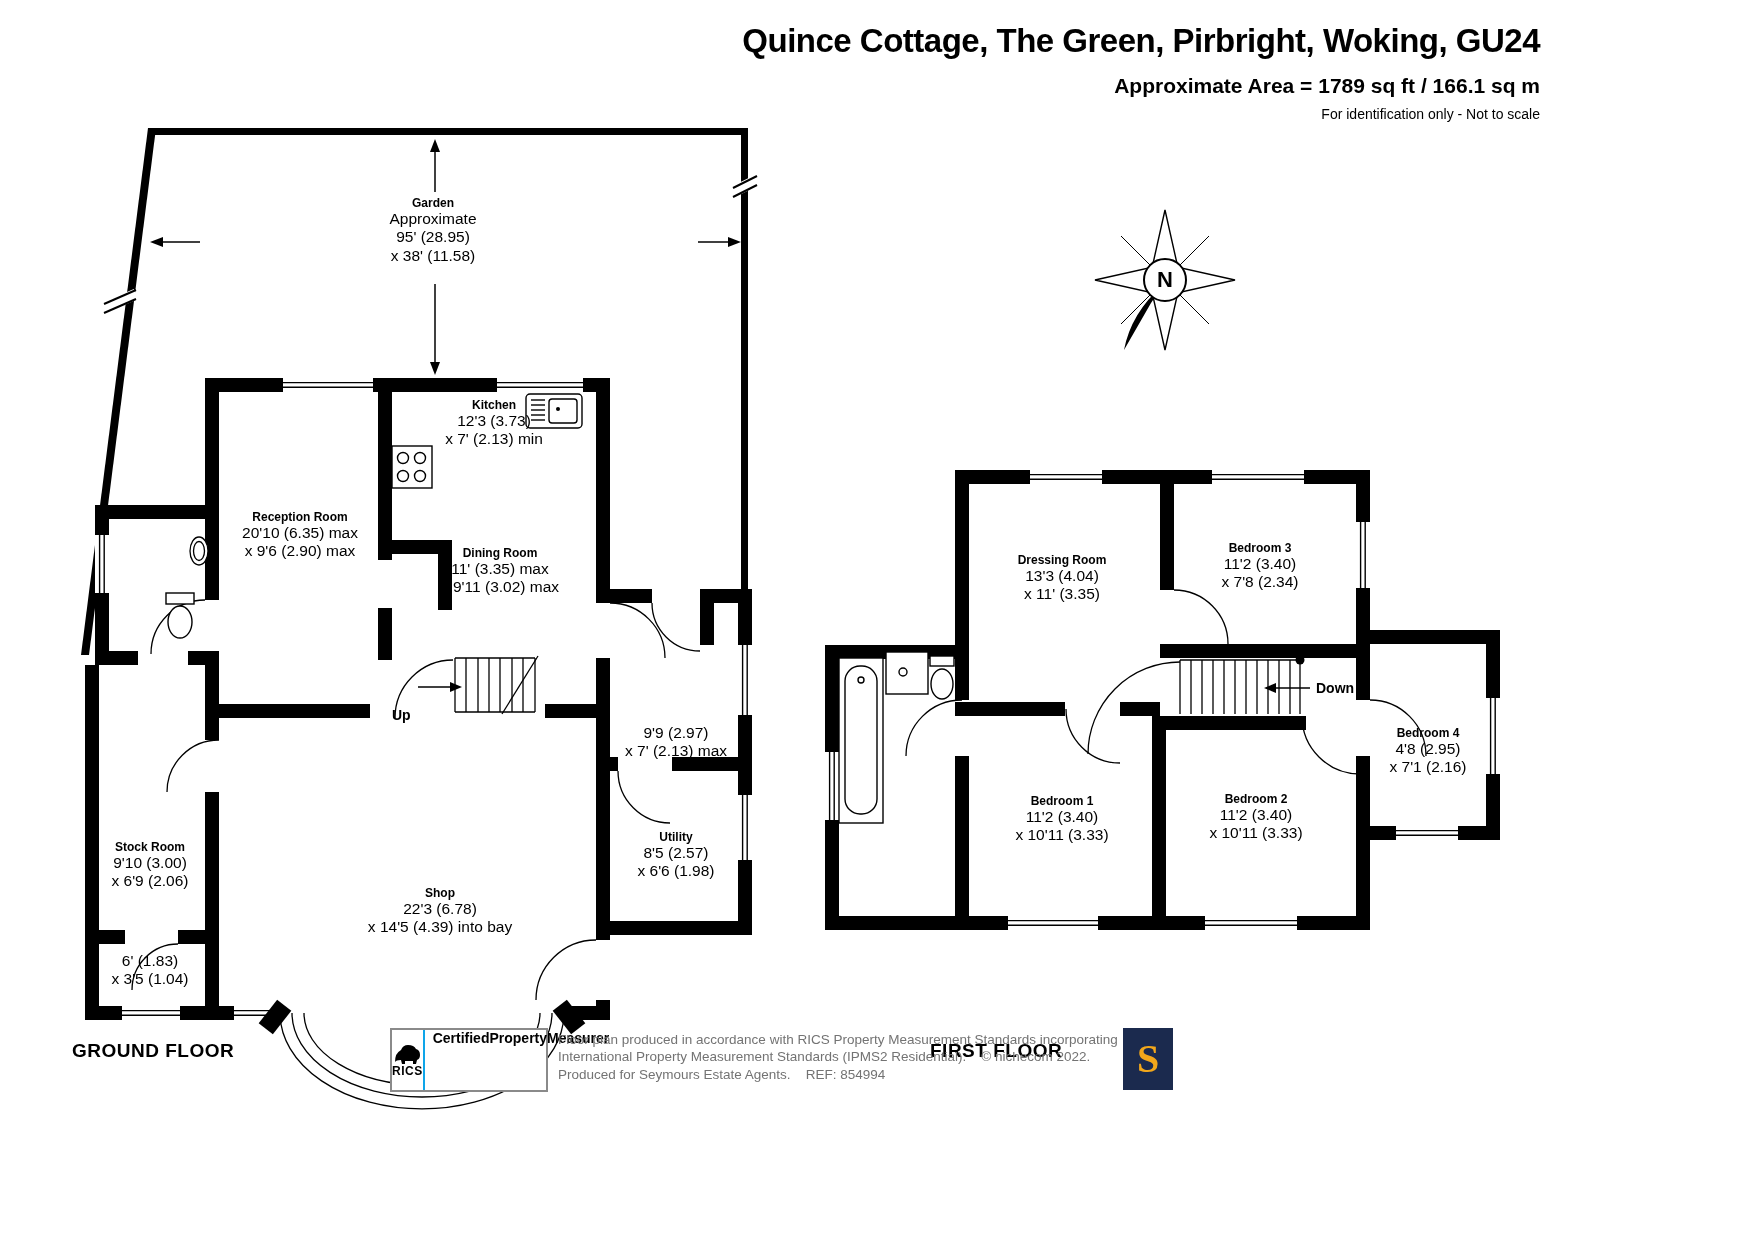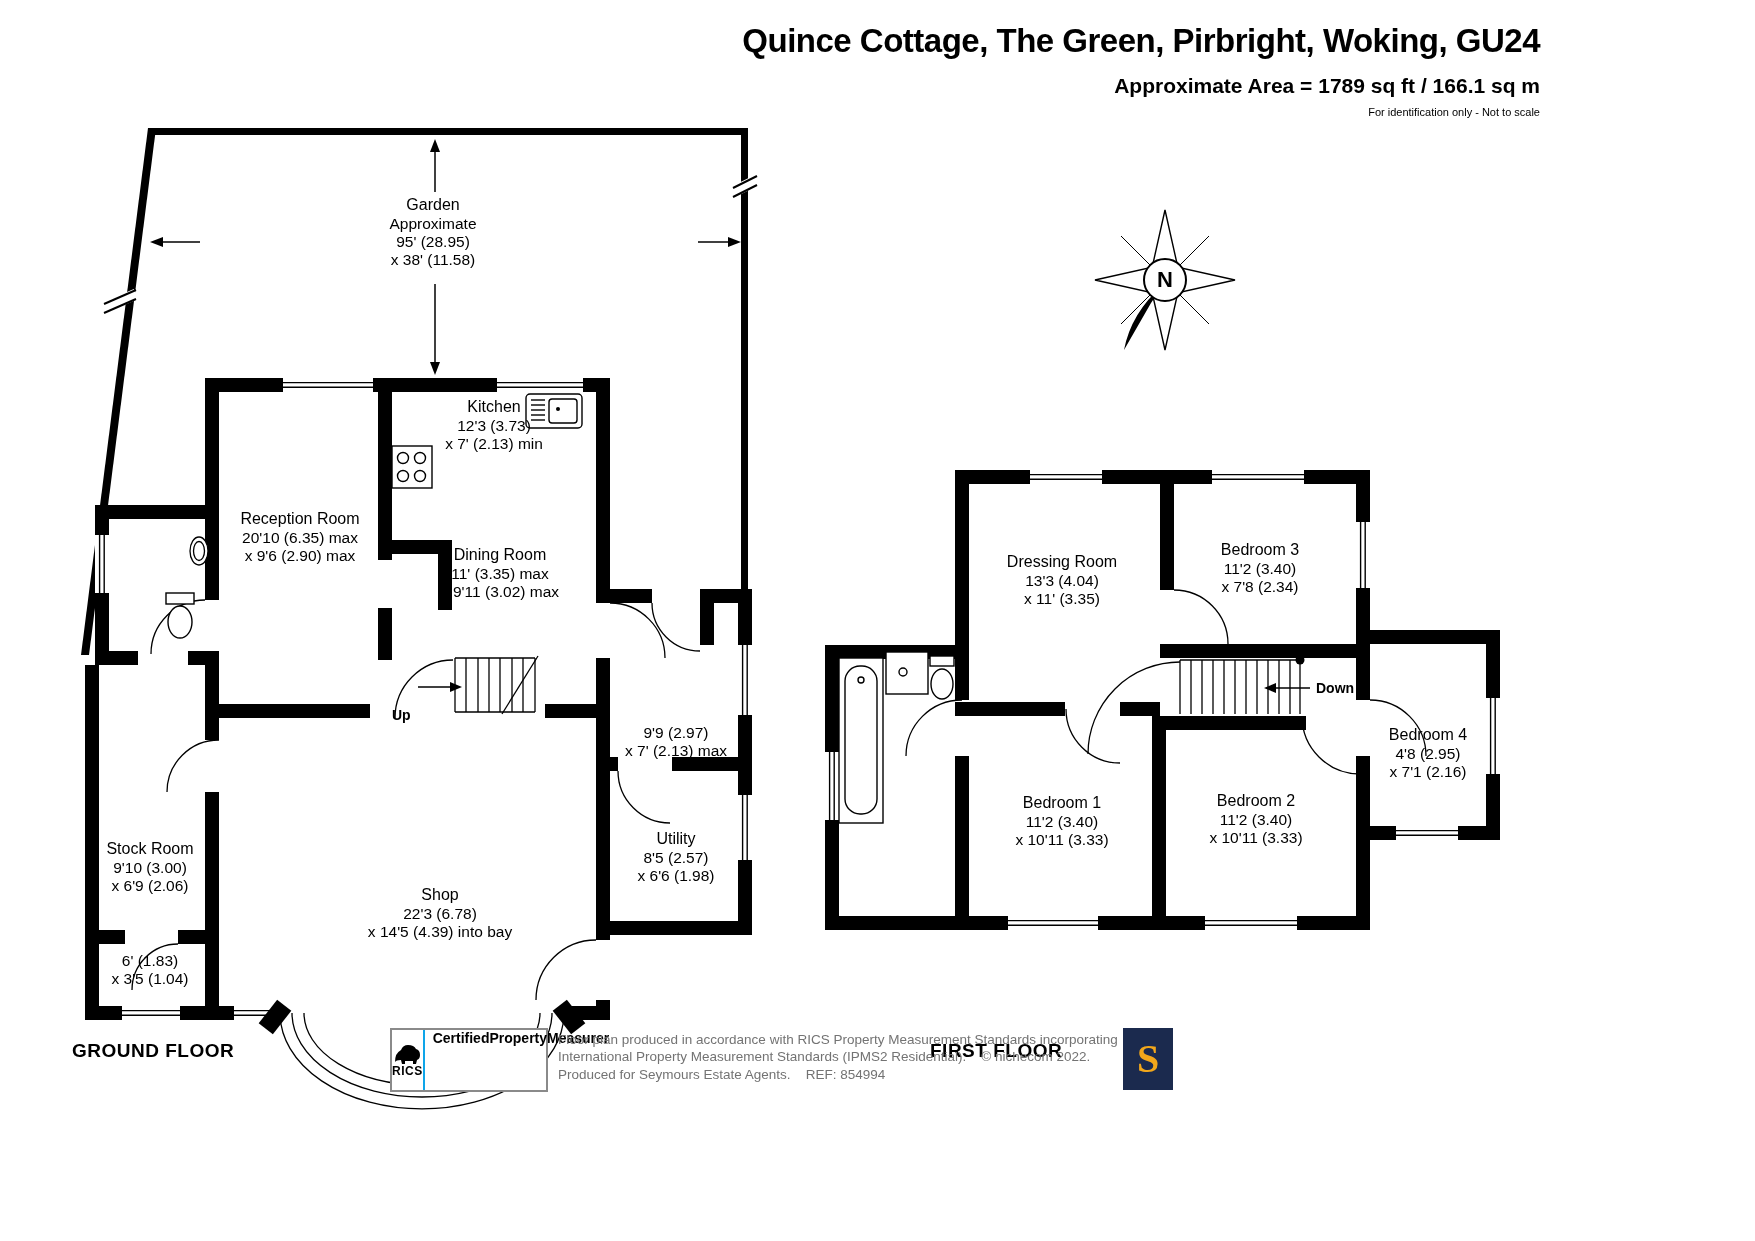--- a/index.html
+++ b/index.html
@@ -2,24 +2,24 @@
 <html><head>
 <meta charset="utf-8">
 <style>
   html,body{margin:0;padding:0;background:#fff;}
   .canvas{position:relative;width:1755px;height:1241px;background:#ffffff;
           font-family:"Liberation Sans","DejaVu Sans",sans-serif;color:#000;overflow:hidden;}
   svg.plan{position:absolute;left:0;top:0;}
   .hdr{position:absolute;right:215px;top:22px;text-align:right;}
   .hdr-title{font-size:33px;font-weight:bold;letter-spacing:-0.5px;}
   .hdr-area{font-size:21px;font-weight:bold;margin-top:14px;}
-  .hdr-note{font-size:11px;margin-top:8px;}
+  .hdr-note{font-size:14px;margin-top:8px;}
   .room-label{position:absolute;transform:translateX(-50%);text-align:center;
               font-size:15.5px;line-height:1.18;white-space:nowrap;}
-  .room-name{font-weight:normal;font-size:16px;}
+  .room-name{font-weight:bold;font-size:12px;}
   .floor-label{position:absolute;font-size:19px;font-weight:bold;letter-spacing:0.5px;}
   .stair-label{position:absolute;font-size:14px;font-weight:bold;}
   .compass-n{position:absolute;font-size:22px;font-weight:bold;}
   .footer-disclaimer{position:absolute;left:558px;top:1031px;font-size:13.5px;line-height:1.28;color:#737373;}
   .rics-box{position:absolute;left:390px;top:1028px;width:158px;height:64px;border:2px solid #8a8a8a;
             display:flex;box-sizing:border-box;background:#fff;}
   .rics-left{width:56px;border-right:2px solid #0ea5e9;display:flex;flex-direction:column;
              align-items:center;justify-content:center;}
   .rics-brand{font-size:12px;font-weight:bold;letter-spacing:0.5px;}
   .rics-right{flex:1;display:flex;flex-direction:row;justify-content:center;padding-left:8px;

